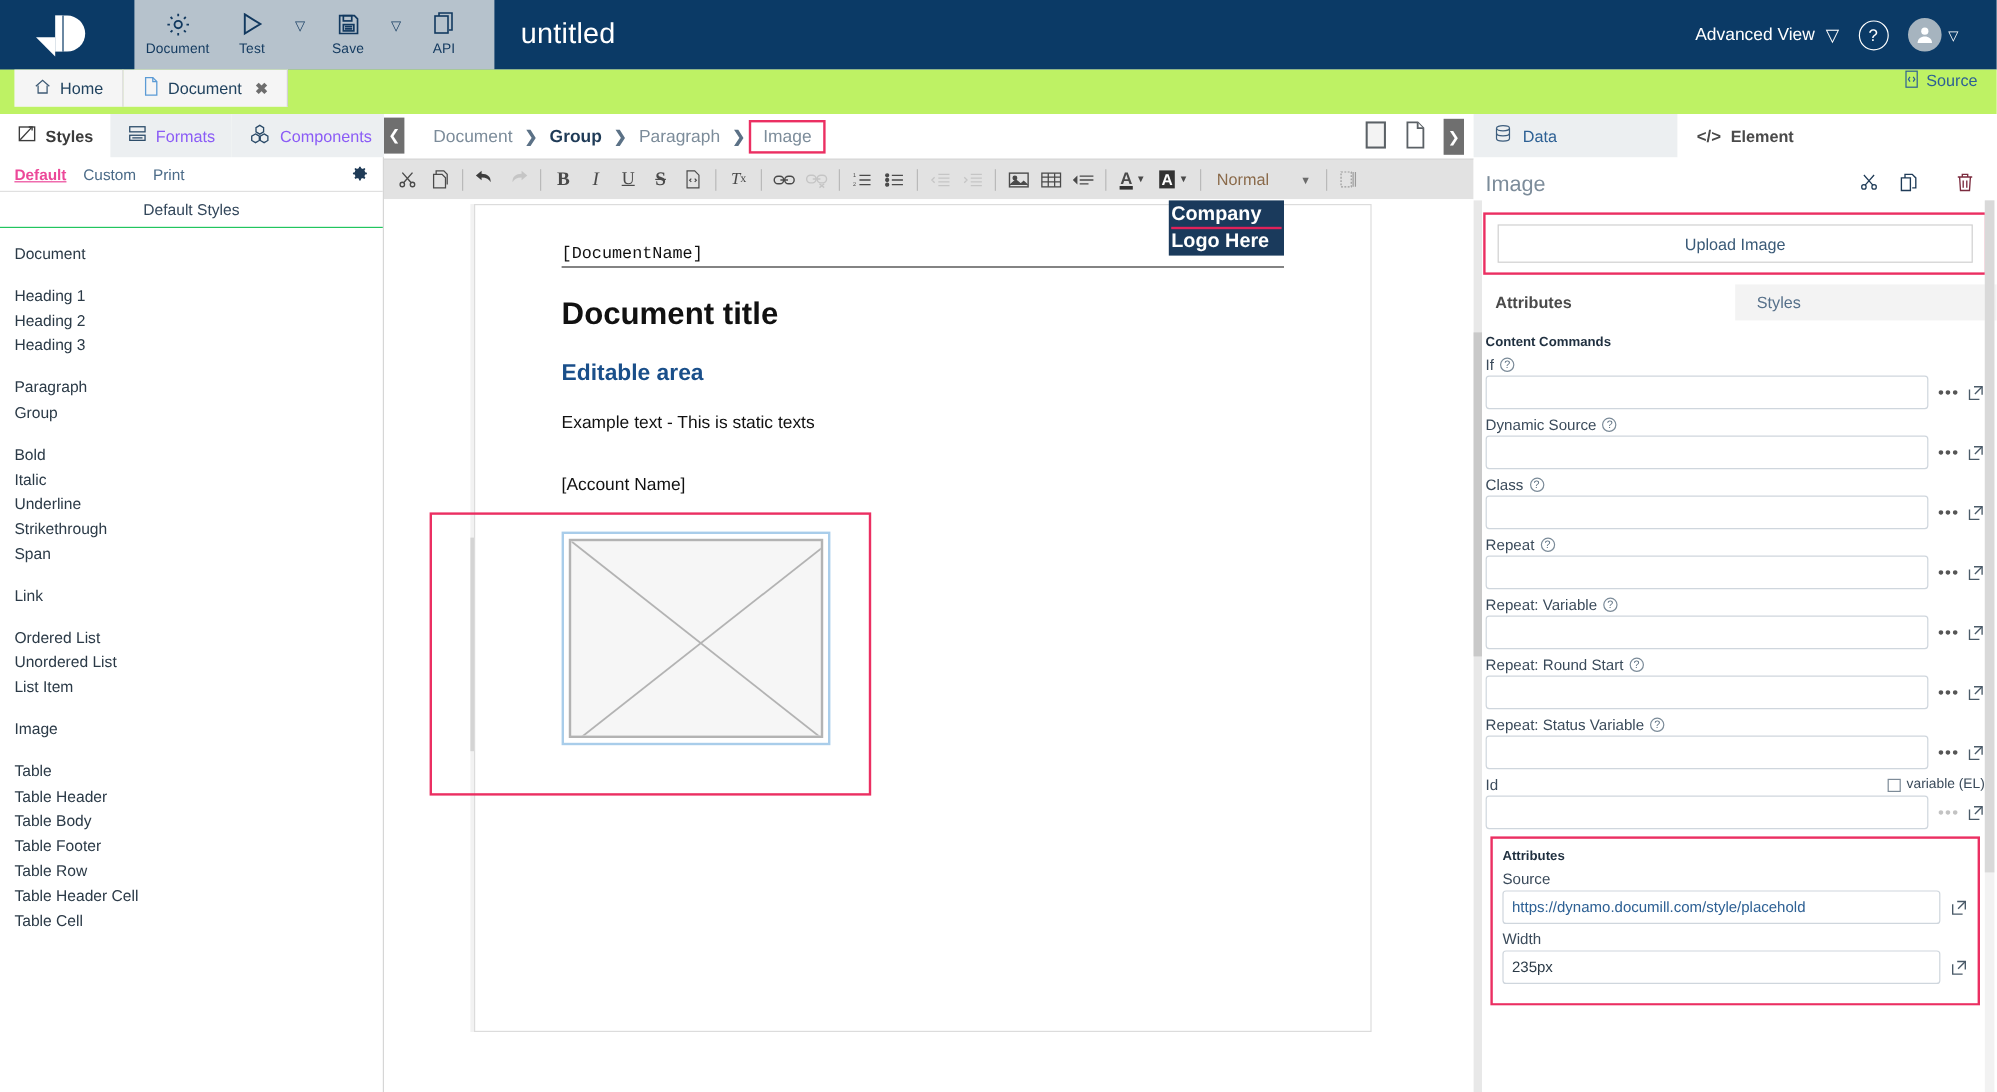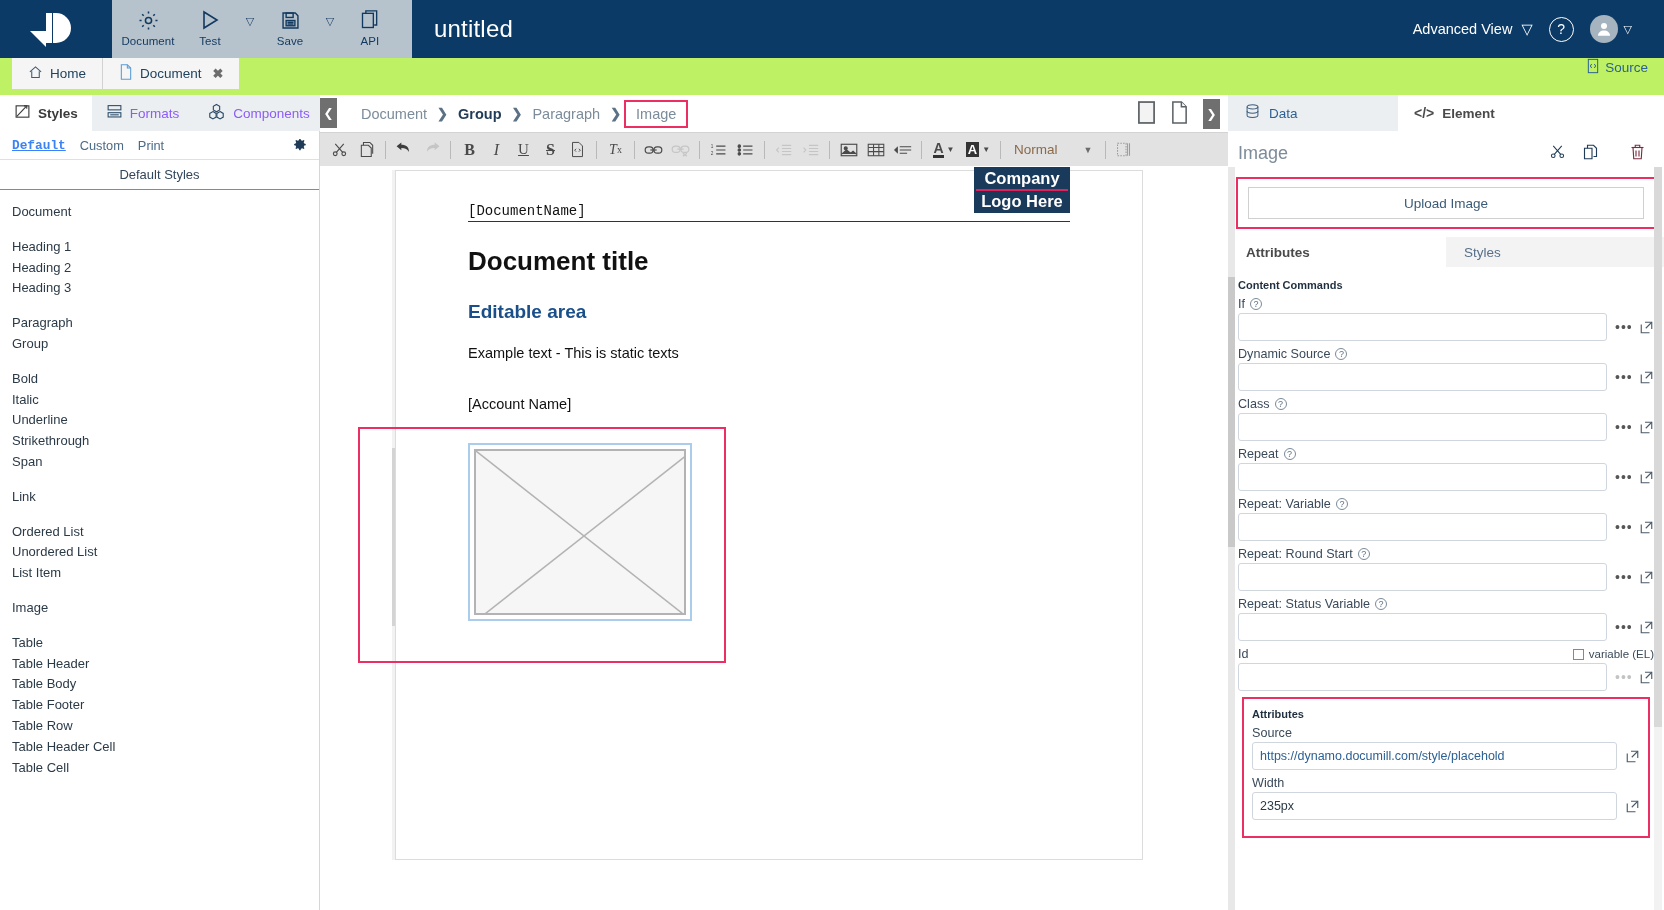--- a/index.html
+++ b/index.html
@@ -47,21 +47,21 @@
   .bodyrow { flex:1; display:flex; min-height:0; }
 
   
   .left { width:320px; flex:0 0 320px; background:#ffffff; border-right:1px solid #d6d6d6; display:flex; flex-direction:column; }
   .left-tabs { height:36px; display:flex; align-items:stretch; background:#ffffff; }
   .ltab { flex:0 0 auto; display:flex; align-items:center; gap:7px; padding:0 14px; font-size:13.5px; color:#8b5cf6; cursor:pointer; background:#ffffff; }
   .ltab.active { font-weight:bold; color:#3b3b3b; background:#ffffff; }
   .ltab.shaded { background:#eceff1; }
   .subtabs { height:29px; display:flex; align-items:center; padding:0 12px; gap:14px; border-bottom:1px solid #e0e0e0; position:relative;}
   .subtab { font-size:12.8px; color:#4b6b88; cursor:pointer; }
-  .subtab.active { color:#3b82f6; font-weight:bold; text-decoration:underline;font-family:Liberation Mono, monospace; }
+  .subtab.active { color:#ec4899; font-weight:bold; text-decoration:underline; }
   .gear-small { position:absolute; right:12px; top:6px; cursor:pointer; }
   .default-styles-hdr { height:30px; display:flex; align-items:center; justify-content:center; font-size:13px;
                         color:#33475b; border-bottom:1px solid #22c55e; }
   .style-list { padding:12px 0 0 12px; overflow:hidden; }
   .style-item { font-size:13px; color:#2b3a47; line-height:20.8px; cursor:pointer; }
   .style-item.gap { margin-top:14px; }
 
   
   .center { flex:1; display:flex; flex-direction:column; min-width:0; background:#ffffff; position:relative; }
   .crumbbar { height:37px; background:#ffffff; display:flex; align-items:center; padding-left:8px; gap:0; position:relative; }
@@ -82,21 +82,21 @@
   .tb.dim { opacity:.33; }
   .tb-sep { width:1px; height:18px; background:#b9b9b9; margin:0 5px; }
   .tb-select { display:flex; align-items:center; gap:26px; padding:0 8px; font-size:13.5px; color:#8a6a4a; cursor:pointer; }
   .tb-select .ar { color:#6b6b6b; font-size:9px; }
 
   .canvas-wrap { flex:1; background:#ffffff; position:relative; overflow:hidden; }
   .page { position:absolute; left:75px; top:4px; width:748px; height:690px; background:#ffffff; border:1px solid #dcdcdc; }
   .doc-head { position:absolute; left:72px; top:32px; right:72px; border-bottom:1px solid #333; padding-bottom:2px; }
   .docname { font-size:14px; color:#111; font-family:Liberation Mono, monospace; }
   .company-logo { position:absolute; right:72px; top:-4px; width:96px; background:#1a3a5c; color:#fff;
-                  font-size:16.5px; font-weight:bold; line-height:21px; padding:1px 2px;text-align:center; }
+                  font-size:16.5px; font-weight:bold; line-height:21px; padding:1px 2px; }
   .company-logo .l2 { border-top:2px solid #e0225a; }
   .doc-title-h1 { position:absolute; left:72px; top:75px; font-size:26px; font-weight:bold; color:#111; }
   .doc-h2 { position:absolute; left:72px; top:130px; font-size:19px; font-weight:bold; color:#1a4f8a; }
   .doc-p { position:absolute; left:72px; top:174px; font-size:14.5px; color:#111; }
   .doc-acct { position:absolute; left:72px; top:225px; font-size:14.5px; color:#111; }
   .sel-box { position:absolute; left:-38px; top:256px; width:368px; height:236px; border:2px solid #eb2f62; }
   .img-ph { position:absolute; left:72px; top:272px; width:224px; height:178px; border:2px solid #a9cdea; padding:4px; background:#fff; }
   .img-ph-inner { width:100%; height:100%; border:2px solid #b3b3b3; background:#f6f6f6; position:relative; overflow:hidden; }
   .img-ph-inner svg { position:absolute; left:0; top:0; }
   .vscroll { position:absolute; left:72px; top:4px; width:9px; height:690px; background:#f2f2f2; }

